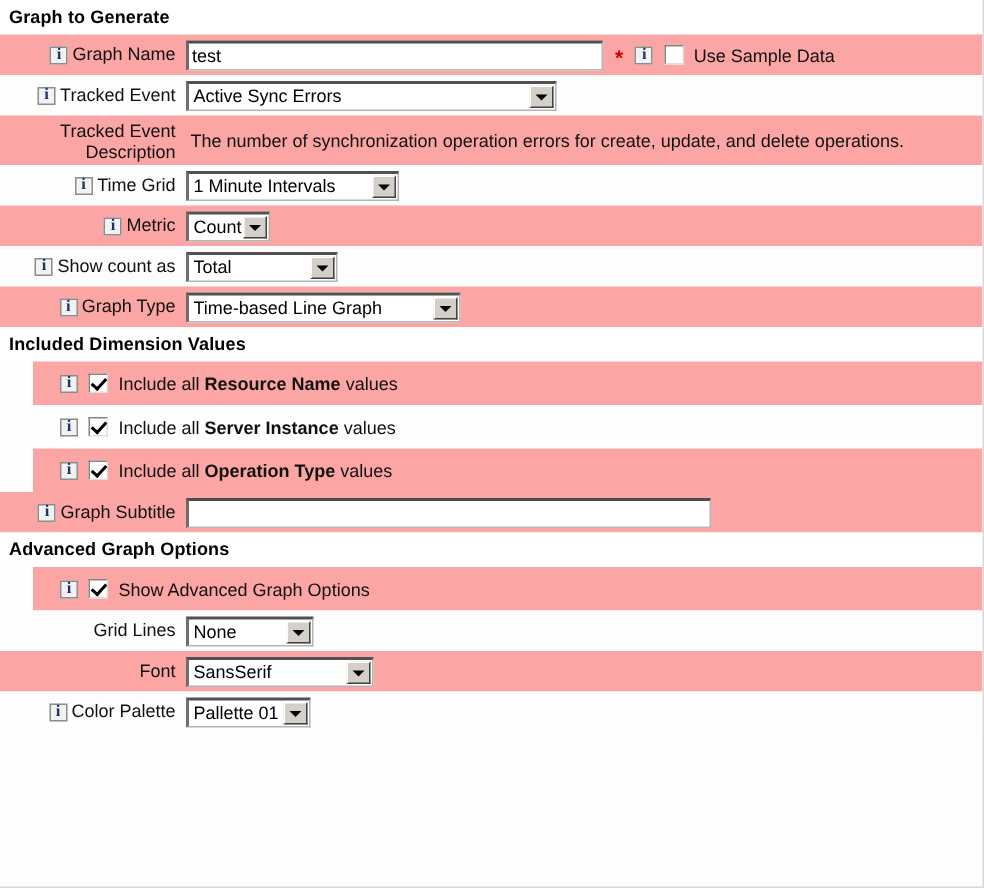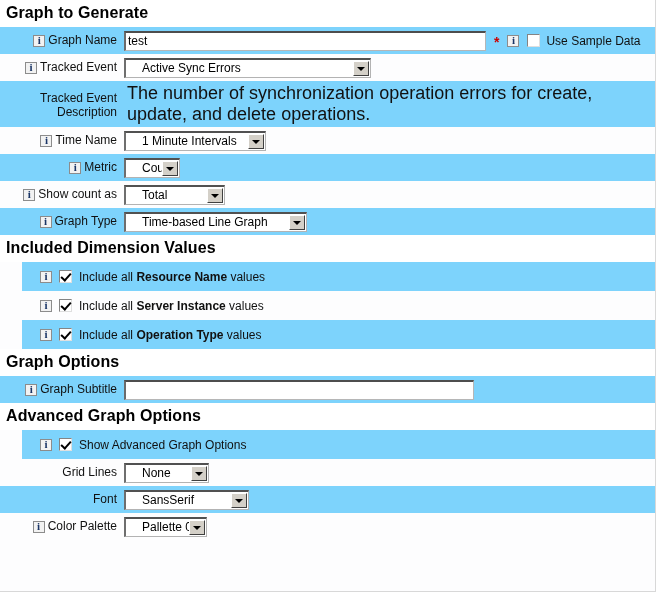--- a/index.html
+++ b/index.html
@@ -18,37 +18,37 @@
     height: 592px;
     background: #fdfdfe;
     box-sizing: border-box;
     border-right: 1px solid #d8d8d8;
     border-bottom: 1px solid #d8d8d8;
     overflow: hidden;
   }
 
   
   .section-head {
-    font-size: 16px;
+    font-size: 12px;
     font-weight: bold;
     color: #000;
     padding: 4px 0 5px 6px;
     background: #ffffff;
     letter-spacing: 0.1px;
   }
 
   
   .row {
     display: flex;
     align-items: center;
     min-height: 27px;
     box-sizing: border-box;
     padding: 2px 0;
   }
-  .row.shade  { background: #7dd3fc; }
+  .row.shade  { background: #fca5a5; }
   .row.plain  { background: #fdfdfe; }
 
   .label-cell {
     width: 122px;
     min-width: 122px;
     text-align: right;
     padding-right: 5px;
     box-sizing: border-box;
     display: flex;
     align-items: center;
@@ -103,21 +103,21 @@
     background: #ffffff;
     border: 1px solid #b6b6b6;
     border-top: 2px solid #4d4d4d;
     border-left: 2px solid #6b6b6b;
     font-family: "Liberation Sans", sans-serif;
     font-size: 12px;
     color: #000;
     padding: 0 2px;
     outline: none;
   }
-  .txt.graph-name { width: 362px; }
+  .txt.graph-name { width: 278px; }
   .txt.subtitle   { width: 350px; }
 
   .req-star {
     color: #cc0000;
     font-size: 14px;
     font-weight: bold;
     line-height: 10px;
     padding-top: 3px;
   }
 
@@ -127,21 +127,21 @@
     height: 20px;
     box-sizing: border-box;
     background: #ffffff;
     border: 1px solid #b3b3b3;
     border-top: 2px solid #515151;
     border-left: 2px solid #6e6e6e;
     display: inline-flex;
     align-items: center;
     font-size: 12px;
     color: #000;
-    padding-left: 16px;
+    padding-left: 3px;
     padding-right: 20px;
     white-space: nowrap;
   }
   .sel .arrow-btn {
     position: absolute;
     top: 1px;
     right: 1px;
     width: 16px;
     height: 15px;
     background: #d4d0c8;
@@ -213,21 +213,21 @@
   }
   .cb-row .cb-slot {
     width: 27px;
     display: flex;
     justify-content: center;
   }
   .cb-text { font-size: 12px; color: #111; }
   .cb-text b { font-weight: bold; }
 
   .desc-text {
-    font-size: 18px;
+    font-size: 12px;
     color: #111;
     padding-left: 3px;
   }
 
   .sample-wrap {
     display: flex;
     align-items: center;
     gap: 6px;
   }
   .sample-label { font-size: 12px; color: #111; }
@@ -274,21 +274,21 @@
       <div>Description</div>
     </div>
     <div class="field-cell">
       <span class="desc-text">The number of synchronization operation errors for create, update, and delete operations.</span>
     </div>
   </div>
 
   <div class="row plain">
     <div class="label-cell">
       <span class="info-icon"></span>
-      <span>Time Name</span>
+      <span>Time Grid</span>
     </div>
     <div class="field-cell">
       <span class="sel w-time">
         <span>1 Minute Intervals</span>
         <span class="arrow-btn"></span>
       </span>
     </div>
   </div>
 
   <div class="row shade">
@@ -355,21 +355,20 @@
   <div class="row shade cb-row">
     <span class="ic-slot">
         <span class="info-icon"></span>
       </span>
     <span class="cb-slot">
         <span class="cb checked"></span>
       </span>
     <span class="cb-text"><span>Include all </span><b>Operation Type</b><span> values</span></span>
   </div>
 
-  <div class="section-head">Graph Options</div>
 
   <div class="row shade">
     <div class="label-cell">
       <span class="info-icon"></span>
       <span>Graph Subtitle</span>
     </div>
     <div class="field-cell">
       <input class="txt subtitle" type="text" value="" style="">
     </div>
   </div>

